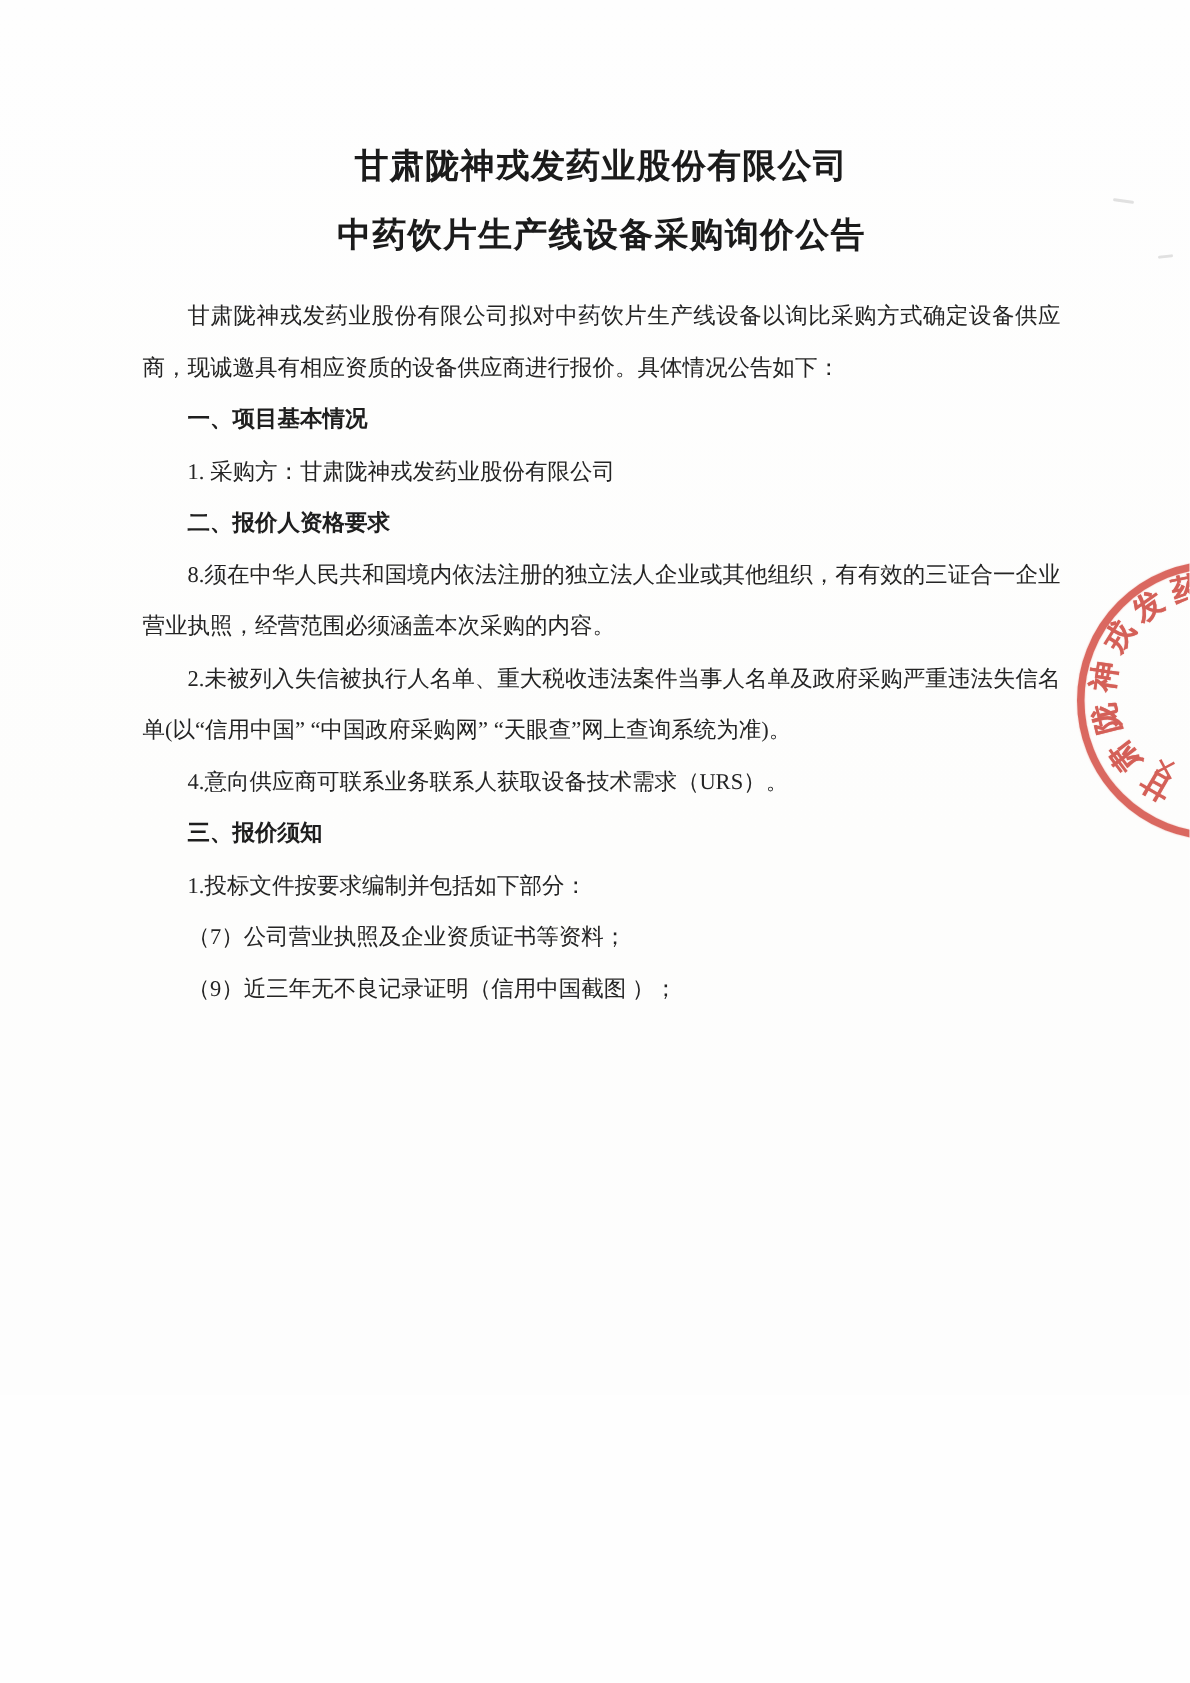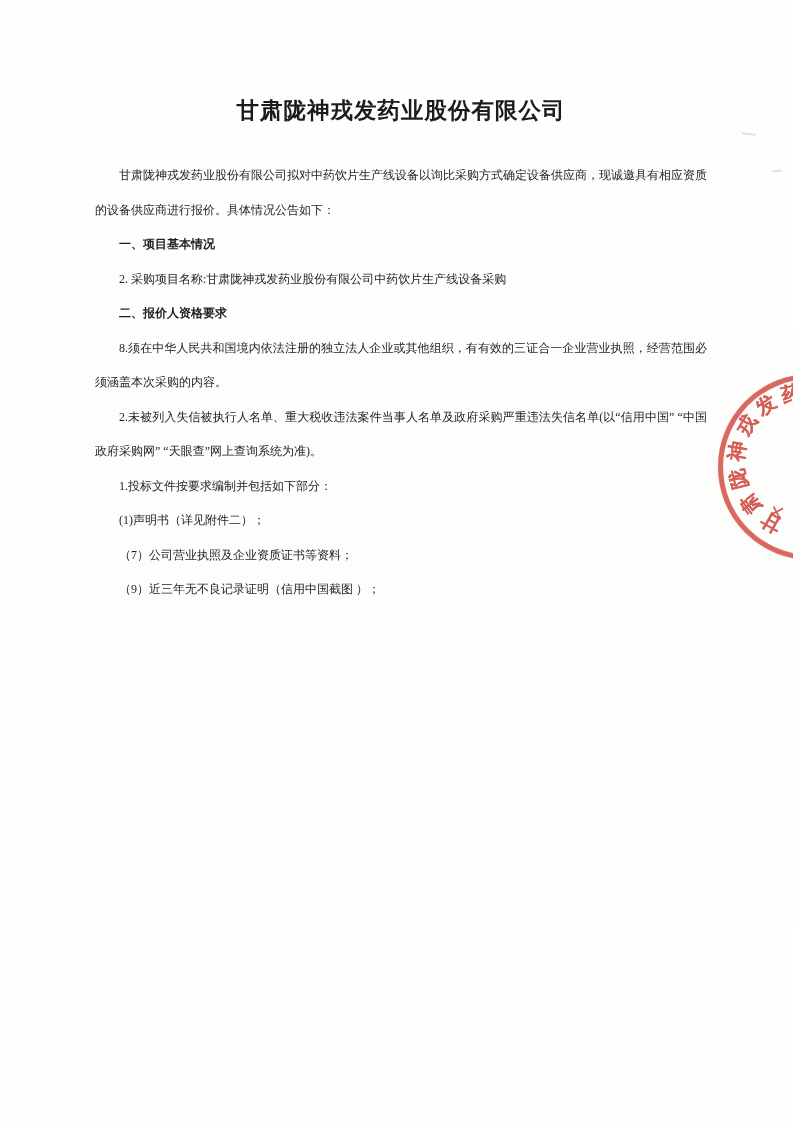--- a/index.html
+++ b/index.html
@@ -24,22 +24,22 @@
     text-align: center;
     font-family: "Liberation Sans", sans-serif;
     font-weight: bold;
     font-size: 22.5px;
     line-height: 46px;
     color: #1b1b1b;
     letter-spacing: 1px;
   }
   .titles h1 { margin: 0; font-size: 22.5px; font-weight: bold; }
   .body-text {
-    margin-top: 24px;
-    font-size: 12px;
+    margin-top: 14px;
+    font-size: 15px;
     line-height: 34.5px;
     text-align: justify;
     color: #242424;
   }
   .body-text p { margin: 0; text-indent: 2em; }
   .sec-heading {
     font-weight: bold;
     font-family: Liberation Sans, sans-serif;
     color: #1e1e1e;
   }
@@ -81,34 +81,36 @@
 </style>
 </head>
 <body>
 
 <div class="page">
 
   <div class="content">
 
     <div class="titles">
       <h1>甘肃陇神戎发药业股份有限公司</h1>
+      <h1>中药饮片生产线设备采购询价公告</h1>
     </div>
 
     <div class="body-text">
       <p>甘肃陇神戎发药业股份有限公司拟对中药饮片生产线设备以询比采购方式确定设备供应商，现诚邀具有相应资质的设备供应商进行报价。具体情况公告如下：</p>
 
       <p class="sec-heading">一、项目基本情况</p>
-      <p>2. 采购项目名称:甘肃陇神戎发药业股份有限公司中药饮片生产线设备采购</p>
+      <p>1. 采购方：甘肃陇神戎发药业股份有限公司</p>
 
       <p class="sec-heading">二、报价人资格要求</p>
       <p>8.须在中华人民共和国境内依法注册的独立法人企业或其他组织，有有效的三证合一企业营业执照，经营范围必须涵盖本次采购的内容。</p>
       <p>2.未被列入失信被执行人名单、重大税收违法案件当事人名单及政府采购严重违法失信名单(以“信用中国” “中国政府采购网” “天眼查”网上查询系统为准)。</p>
+      <p>4.意向供应商可联系业务联系人获取设备技术需求（URS）。</p>
 
+      <p class="sec-heading">三、报价须知</p>
       <p>1.投标文件按要求编制并包括如下部分：</p>
-      <p>(1)声明书（详见附件二）；</p>
       <p>（7）公司营业执照及企业资质证书等资料；</p>
       <p>（9）近三年无不良记录证明（信用中国截图 ）；</p>
     </div>
 
   </div>
 
   <div class="speck s1"></div>
   <div class="speck s2"></div>
 
   <div class="seal">

